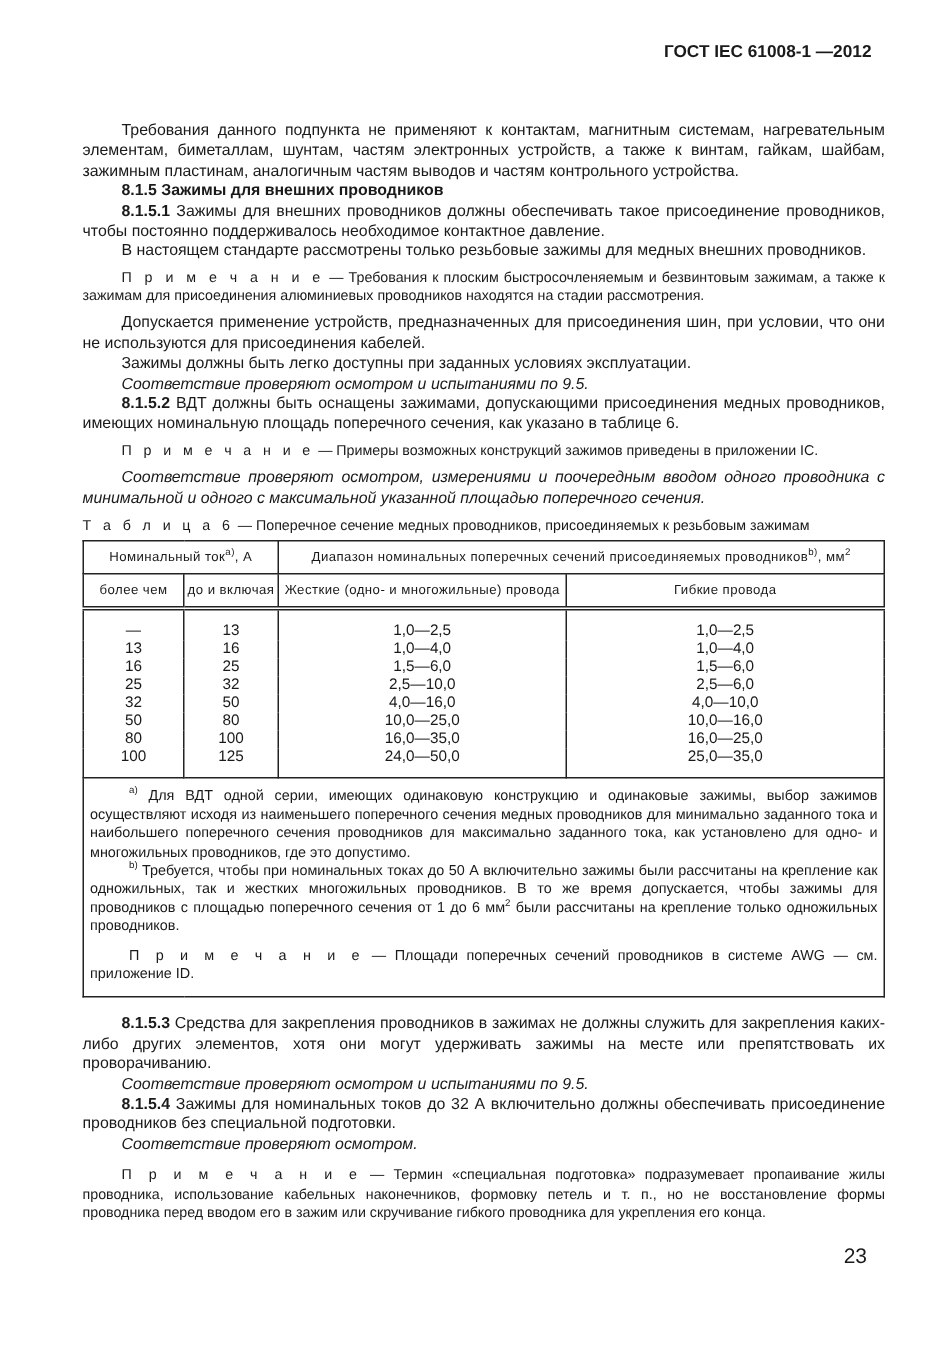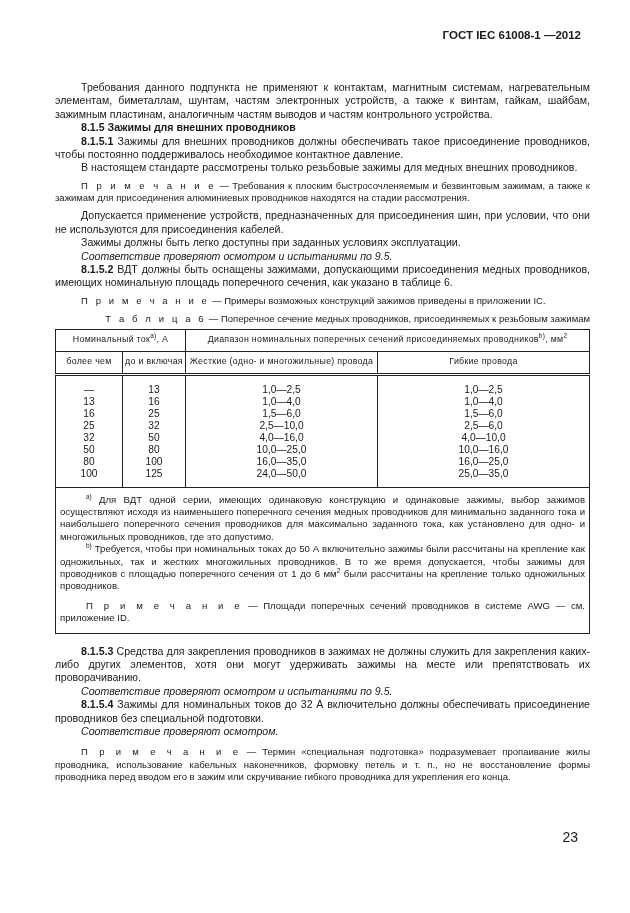--- a/index.html
+++ b/index.html
@@ -6,21 +6,21 @@
   body { width: 630px; height: 913px; position: relative; overflow: hidden;
          font-family: "Liberation Sans", sans-serif; color: #1a1a1a; }
   .header { position: absolute; top: 29px; right: 49px; font-weight: bold; font-size: 11.5px; padding-left: 16px; }
   .content { position: absolute; left: 55px; top: 81px; width: 535px; font-size: 10.6px; line-height: 13.4px; }
   p { margin: 0; text-align: justify; }
   .ind { text-indent: 26px; }
   .bold { font-weight: bold; }
   .it { font-style: italic; }
   .note { font-size: 9.5px; line-height: 12.3px; margin: 5px 0; }
   .spaced { letter-spacing: 2.6px; }
-  .tcap { font-size: 9.5px; margin-top: 5px; margin-bottom: 3px; text-align: right; }
+  .tcap { font-size: 9.5px; margin-top: 5px; margin-bottom: 3px; }
   table { border-collapse: collapse; width: 100%; font-size: 8.8px; }
   td, th { border-left: 1px solid #222; border-right: 1px solid #222; text-align: center; font-weight: normal; }
   .thead1 th { border-top: 1px solid #222; border-bottom: 1px solid #222; height: 19px; letter-spacing: 0.3px; }
   .thead2 th { border-bottom: 3px double #222; height: 19px; letter-spacing: 0.3px; }
   .body td { font-size: 10.2px; line-height: 12px; padding: 0; }
   .body tr:first-child td { padding-top: 8px; }
   .body tr:last-child td { padding-bottom: 7px; border-bottom: 1px solid #222; }
   .foot td { text-align: justify; font-size: 9.6px; line-height: 12.4px; padding: 6px 4px 8px 4px; border-bottom: 1px solid #222; }
   sup { font-size: 6.5px; vertical-align: super; line-height: 0; }
   .pagenum { position: absolute; top: 829px; right: 52px; font-size: 14px; }
@@ -35,20 +35,21 @@
   <p class="ind">Требования данного подпункта не применяют к контактам, магнитным системам, нагревательным элементам, биметаллам, шунтам, частям электронных устройств, а также к винтам, гайкам, шайбам, зажимным пластинам, аналогичным частям выводов и частям контрольного устройства.</p>
   <p class="ind bold">8.1.5 Зажимы для внешних проводников</p>
   <p class="ind"><span class="bold">8.1.5.1</span><span> Зажимы для внешних проводников должны обеспечивать такое присоединение проводников, чтобы постоянно поддерживалось необходимое контактное давление.</span></p>
   <p class="ind">В настоящем стандарте рассмотрены только резьбовые зажимы для медных внешних проводников.</p>
   <p class="ind note"><span class="spaced">П р и м е ч а н и е</span><span> — Требования к плоским быстросочленяемым и безвинтовым зажимам, а также к зажимам для присоединения алюминиевых проводников находятся на стадии рассмотрения.</span></p>
   <p class="ind">Допускается применение устройств, предназначенных для присоединения шин, при условии, что они не используются для присоединения кабелей.</p>
   <p class="ind">Зажимы должны быть легко доступны при заданных условиях эксплуатации.</p>
   <p class="ind it">Соответствие проверяют осмотром и испытаниями по 9.5.</p>
   <p class="ind"><span class="bold">8.1.5.2</span><span> ВДТ должны быть оснащены зажимами, допускающими присоединения медных проводников, имеющих номинальную площадь поперечного сечения, как указано в таблице 6.</span></p>
   <p class="ind note"><span class="spaced">П р и м е ч а н и е</span><span> — Примеры возможных конструкций зажимов приведены в приложении IC.</span></p>
+  <p class="ind it">Соответствие проверяют осмотром, измерениями и поочередным вводом одного проводника с минимальной и одного с максимальной указанной площадью поперечного сечения.</p>
 
   <div class="tcap"><span class="spaced">Т а б л и ц а  6</span><span> — Поперечное сечение медных проводников, присоединяемых к резьбовым зажимам</span></div>
 
   <table>
     <colgroup>
         <col style="width:67px">
         <col style="width:63px">
         <col style="width:192px">
         <col>
       </colgroup>

